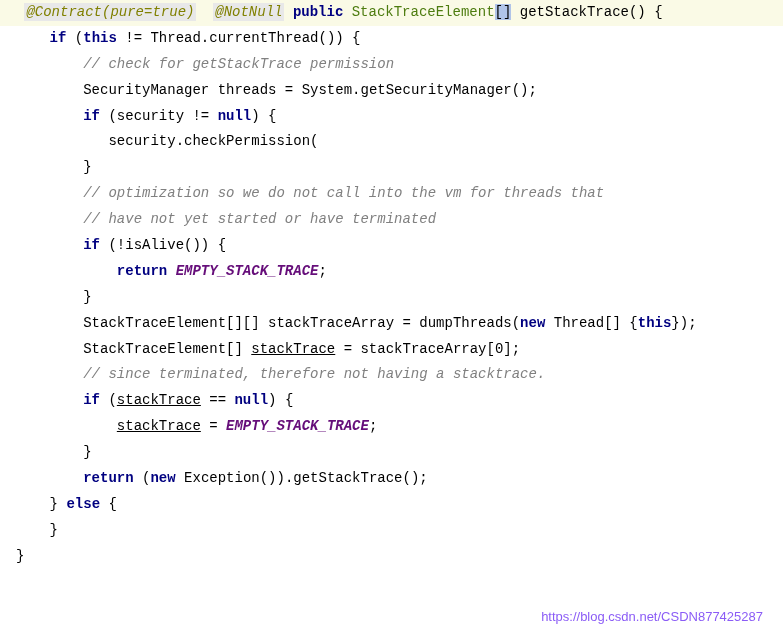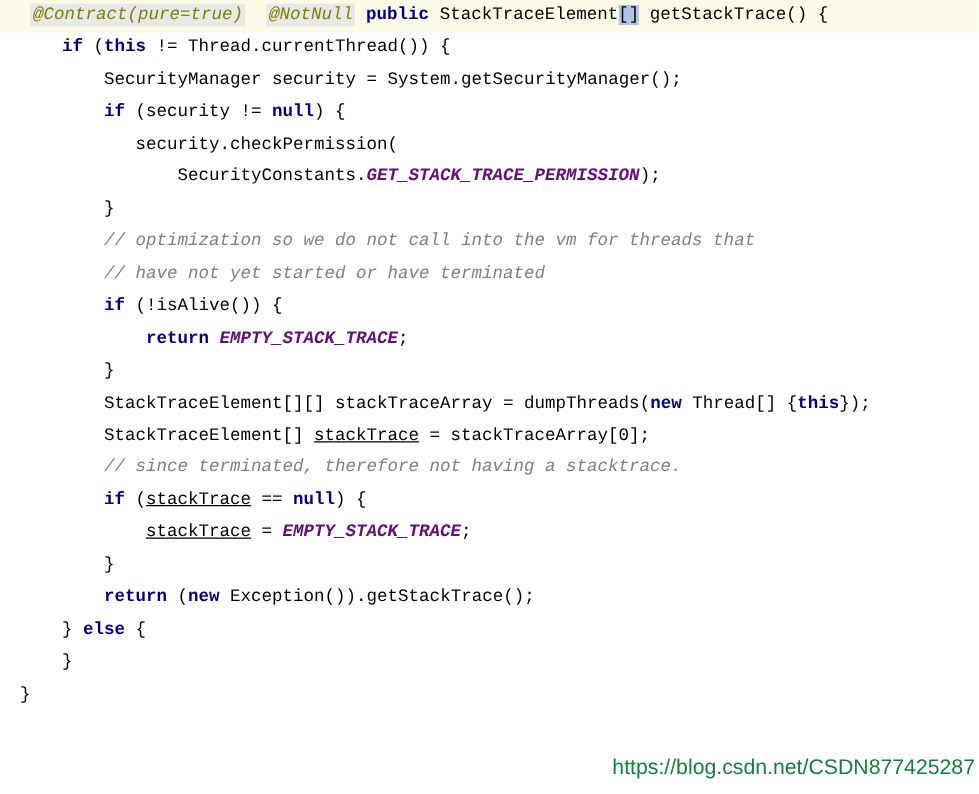--- a/index.html
+++ b/index.html
@@ -20,45 +20,45 @@
   .line {
     white-space: pre;
     padding-left: 16px;
   }
   .first-line {
     background: #fafae6;
   }
   .keyword { color: #000080; font-weight: bold; }
   .annotation-bg { background: #e8e8e8; color: #808000; font-style: italic; padding: 1px 2px; }
   .comment { color: #808080; font-style: italic; }
-  .type { color: #000000; }
+  .type { color: #4d7c0f; }
   .static-italic { }
   .const { color: #660e7a; font-style: italic; font-weight: bold; }
   .highlight-brackets { background: #b0c4e8; }
   .underline { text-decoration: underline; }
   .watermark {
     position: absolute;
-    right: 3px;
+    right: 20px;
     bottom: 6px;
-    color: #15803d;
-    font-size: 17px;
+    color: #8b5cf6;
+    font-size: 13px;
     font-family: Arial, sans-serif;
     font-style: normal;
   }
 </style>
 </head>
 <body>
 
 <div class="editor">
 <div class="line first-line"> <span class="annotation-bg">@Contract(pure=true)</span>  <span class="annotation-bg">@NotNull</span> <span class="keyword">public</span> <span class="type">StackTraceElement</span><span class="highlight-brackets">[]</span> <span>getStackTrace</span><span>() {</span></div>
 <div class="line">    <span class="keyword">if</span> (<span class="keyword">this</span> != <span>Thread.</span><span class="static-italic">currentThread</span>()) {</div>
-<div class="line">        <span>SecurityManager</span><span> security = System.</span><span class="static-italic">getSecurityManager</span>();</div>
+<div class="line">        <span class="comment">// check for getStackTrace permission</span></div>
+<div class="line">        <span>SecurityManager</span><span> threads = System.</span><span class="static-italic">getSecurityManager</span>();</div>
 <div class="line">        <span class="keyword">if</span><span> (security != </span><span class="keyword">null</span>) {</div>
 <div class="line">           <span>security.checkPermission(</span></div>
-<div class="line">               <span>SecurityConstants.</span><span class="const">GET_STACK_TRACE_PERMISSION</span><span>);</span></div>
 <div class="line">        }</div>
 <div class="line">        <span class="comment">// optimization so we do not call into the vm for threads that</span></div>
 <div class="line">        <span class="comment">// have not yet started or have terminated</span></div>
 <div class="line">        <span class="keyword">if</span><span> (!isAlive()) {</span></div>
 <div class="line">            <span class="keyword">return</span> <span class="const">EMPTY_STACK_TRACE</span>;</div>
 <div class="line">        }</div>
 <div class="line">        <span>StackTraceElement[][] stackTraceArray = </span><span class="static-italic">dumpThreads</span>(<span class="keyword">new</span><span> Thread[] {</span><span class="keyword">this</span><span>});</span></div>
 <div class="line">        <span>StackTraceElement[] </span><span class="underline">stackTrace</span><span> = stackTraceArray[0];</span></div>
 <div class="line">        <span class="comment">// since terminated, therefore not having a stacktrace.</span></div>
 <div class="line">        <span class="keyword">if</span> (<span class="underline">stackTrace</span><span> == </span><span class="keyword">null</span>) {</div>

